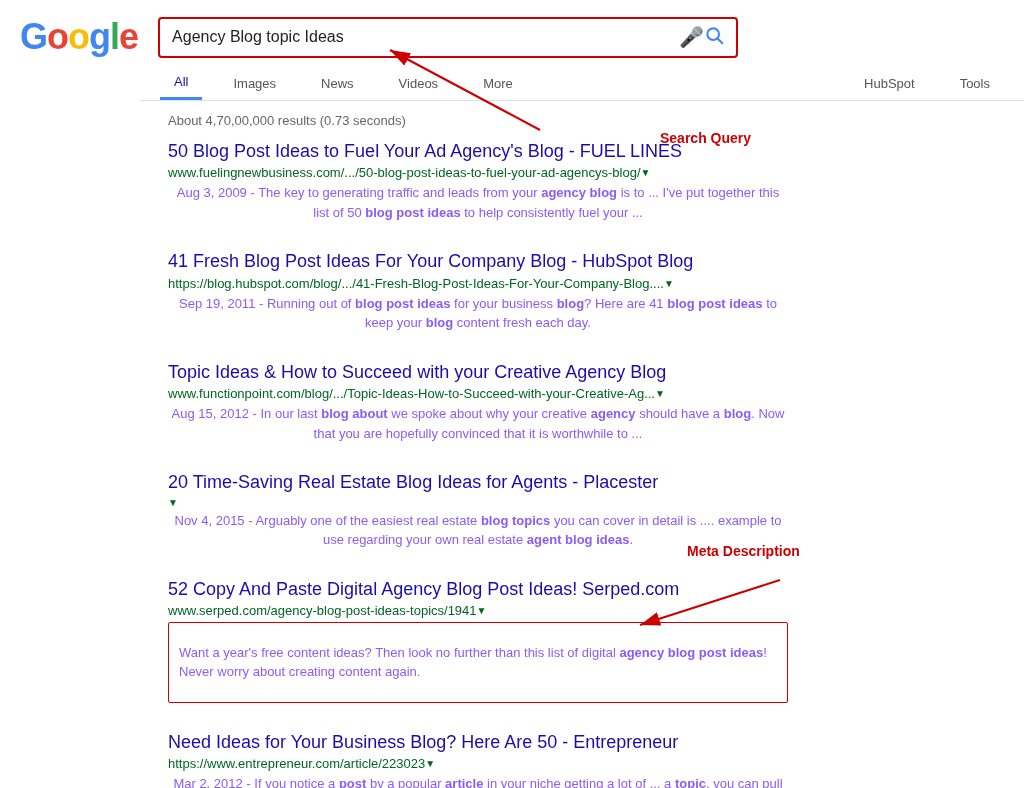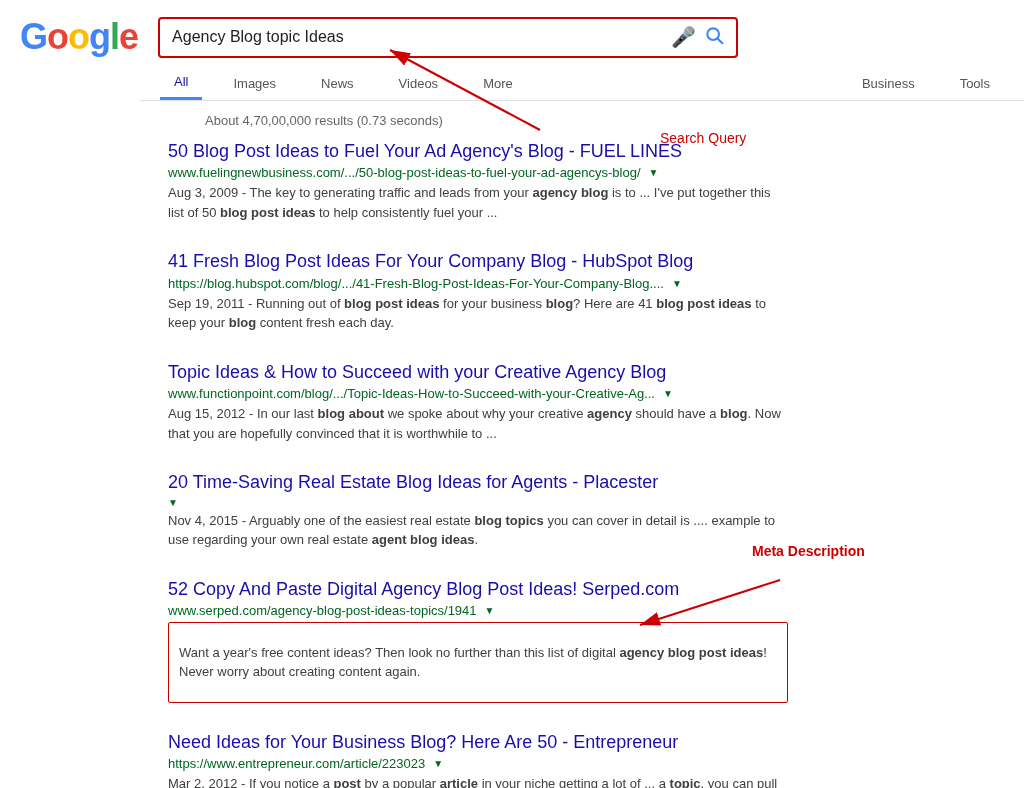--- a/index.html
+++ b/index.html
@@ -7,38 +7,38 @@
 
     .header { display: flex; align-items: center; padding: 16px 20px 0 20px; gap: 20px; }
     .google-logo { font-size: 36px; font-weight: bold; letter-spacing: -1px; cursor: pointer; flex-shrink: 0; text-align: center; }
     .logo-g { color: #4285F4; }
     .logo-o1 { color: #EA4335; }
     .logo-o2 { color: #FBBC05; }
     .logo-g2 { color: #4285F4; }
     .logo-l { color: #34A853; }
     .logo-e { color: #EA4335; }
 
-    .search-bar-wrapper { display: flex; align-items: center; border: 2px solid #cc0000; border-radius: 4px; padding: 6px 12px; flex: 1; max-width: 580px; gap: 8px; }
+    .search-bar-wrapper { display: flex; align-items: center; border: 2px solid #cc0000; border-radius: 4px; padding: 6px 12px; flex: 1; max-width: 580px; }
     .search-input { border: none; outline: none; font-size: 16px; color: #222; flex: 1; background: transparent; }
     .search-icon-btn { background: none; border: none; cursor: pointer; color: #4285F4; font-size: 20px; }
     .mic-icon { color: #4285F4; font-size: 20px; cursor: pointer; }
 
     .nav-bar { display: flex; align-items: center; padding: 8px 20px 0 20px; border-bottom: 1px solid #e0e0e0; margin-left: 140px; gap: 17px; }
     .nav-item { padding: 8px 14px; font-size: 13px; color: #555; cursor: pointer; text-decoration: none; display: block; }
     .nav-item.active { color: #1a0dab; border-bottom: 3px solid #4285F4; font-weight: 500; }
     .nav-spacer { flex: 1; }
 
-    .results-info { padding: 12px 12px 12px 168px; color: #666; font-size: 13px; margin-left: 37px; }
+    .results-info { padding: 12px 12px 12px 168px; color: #666; font-size: 13px; }
 
     .results-container { padding: 0 20px 20px 168px; }
     .result-item { margin-bottom: 28px; max-width: 620px; }
     .result-title { font-size: 18px; color: #1a0dab; cursor: pointer; text-decoration: none; display: block; line-height: 1.3; }
-    .result-url { color: #006621; font-size: 13px; margin: 2px 0; display: flex; align-items: center; gap: 8px; }
+    .result-url { color: #006621; font-size: 13px; margin: 2px 0; display: flex; align-items: center; gap: 0; }
     .result-url .arrow { color: #006621; font-size: 10px; }
-    .result-snippet { color: #404040; font-size: 13px; line-height: 1.5; margin-top: 3px; }
+    .result-snippet { color: #8b5cf6; font-size: 13px; line-height: 1.5; margin-top: 3px; text-align: center; }
     .result-snippet b { font-weight: bold; }
 
     .result-box { border: 1px solid #cc0000; padding: 20px 10px; margin-top: 4px; border-radius: 2px; }
 
     .page-wrapper { position: relative; }
 
     
     .arrow-annotation {
       position: absolute;
       pointer-events: none;
@@ -67,31 +67,31 @@
 
   <svg class="arrow-annotation" style="position:absolute;top:20px;left:340px;width:230px;height:130px;">
     <defs>
       <marker id="arrowhead" markerWidth="10" markerHeight="7" refX="10" refY="3.5" orient="auto">
         <polygon points="0 0, 10 3.5, 0 7" fill="#cc0000"></polygon>
       </marker>
     </defs>
     <line x1="200" y1="110" x2="50" y2="30" stroke="#cc0000" stroke-width="2" marker-end="url(#arrowhead)"></line>
   </svg>
   <div style="position:absolute;top:130px;left:660px;">
-    <span style="color:#cc0000;font-size:14px;font-weight:normal;">Search Query</span>
+    <span style="color:#cc0000;font-size:14px;font-weight:bold;">Search Query</span>
   </div>
 
   <div class="nav-bar">
     <a class="nav-item active">All</a>
     <a class="nav-item">Images</a>
     <a class="nav-item">News</a>
     <a class="nav-item">Videos</a>
     <a class="nav-item">More</a>
     <div class="nav-spacer"></div>
-    <a class="nav-item">Business</a>
+    <a class="nav-item">HubSpot</a>
     <a class="nav-item">Tools</a>
   </div>
 
   <div class="results-info">
     <span>About 4,70,00,000 results (0.73 seconds)</span>
   </div>
 
   <div class="results-container">
 
     <div class="result-item">
@@ -152,17 +152,17 @@
   </div>
 
   <svg class="arrow-annotation" style="position:absolute;top:560px;left:590px;width:220px;height:90px;">
     <defs>
       <marker id="arrowhead2" markerWidth="10" markerHeight="7" refX="10" refY="3.5" orient="auto">
         <polygon points="0 0, 10 3.5, 0 7" fill="#cc0000"></polygon>
       </marker>
     </defs>
     <line x1="190" y1="20" x2="50" y2="65" stroke="#cc0000" stroke-width="2" marker-end="url(#arrowhead2)"></line>
   </svg>
-  <div style="position:absolute;top:543px;left:752px;">
+  <div style="position:absolute;top:543px;left:687px;">
     <span style="color:#cc0000;font-size:14px;font-weight:bold;">Meta Description</span>
   </div>
 
 </div>
 
 </body></html>

